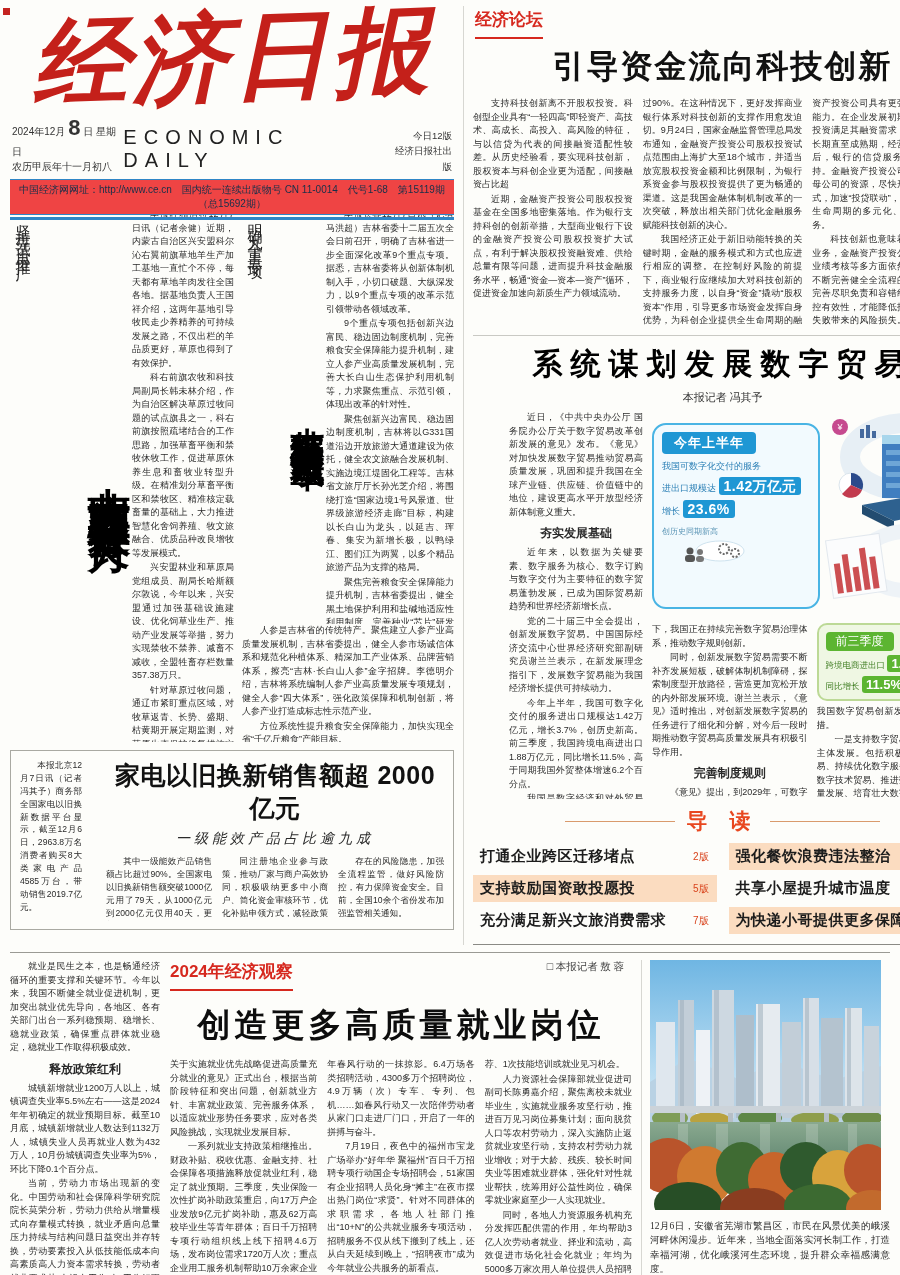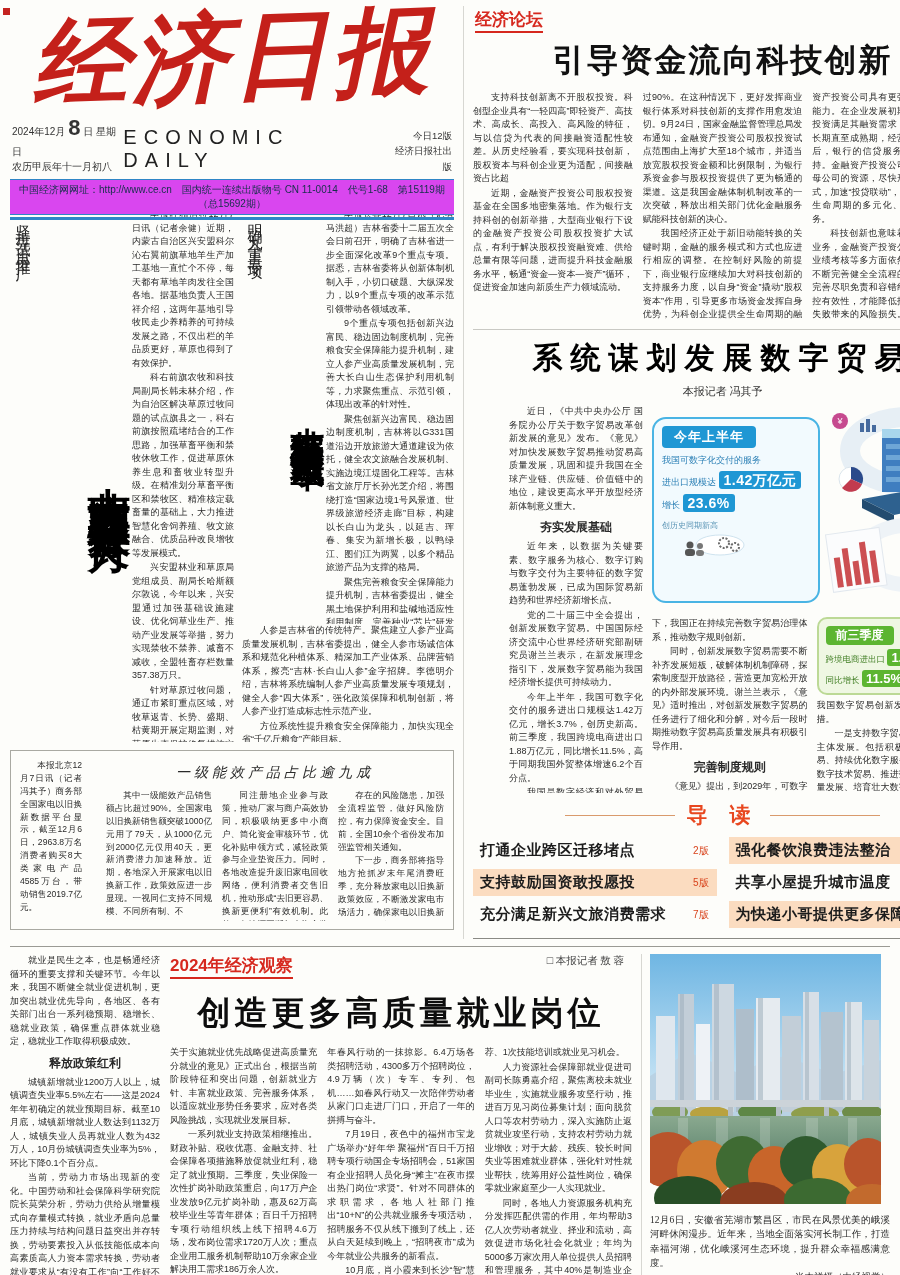--- a/index.html
+++ b/index.html
@@ -10,25 +10,25 @@
   .right-stack{flex:1;margin-left:9px;padding-left:9px;border-left:1px solid #d7d7d2;}
   
   .masthead{height:192px;position:relative;}
   .mh-title{font-family:"Liberation Serif","DejaVu Serif",serif;font-weight:900;font-style:italic;color:#c4201a;font-size:96px;line-height:1.05;text-align:center;letter-spacing:4px;transform:rotate(-2deg);margin-top:2px;}
   .mh-row{display:flex;justify-content:space-between;align-items:flex-end;margin-top:2px;padding:0 2px;}
   .mh-date{font-size:10px;color:#333;line-height:1.5;}
   .mh-date .day{font-size:22px;font-weight:bold;}
   .mh-eng{font-size:20px;letter-spacing:7px;color:#222;font-weight:500;padding-bottom:2px;}
   .mh-right{font-size:9.5px;color:#333;text-align:right;line-height:1.6;}
   .infobar-wrap{border-bottom:3px solid #2f86c6;padding-bottom:2px;margin-top:5px;}
-  .infobar{background:#d946ef;border-top:1px solid #2f86c6;border-bottom:1px solid #2f86c6;text-align:center;font-size:10px;padding:3px 0;color:#15304a;}
+  .infobar{background:#ef4444;border-top:1px solid #2f86c6;border-bottom:1px solid #2f86c6;text-align:center;font-size:10px;padding:3px 0;color:#15304a;}
   
   .p{font-size:9px;line-height:1.5;text-align:justify;text-indent:2em;margin:0 0 1px 0;}
   .sub{font-weight:bold;text-align:center;font-size:12px;margin:6px 0 4px;font-family:"Liberation Serif","DejaVu Serif",serif;}
-  .tag-red{color:#d6281e;font-weight:bold;font-size:17px;border-bottom:2px solid #d6281e;display:inline-block;padding-bottom:0;}
+  .tag-red{color:#d6281e;font-weight:bold;font-size:17px;border-bottom:2px solid #d6281e;display:inline-block;padding-bottom:6px;}
   .byline{font-size:10.5px;color:#444;font-family:"Liberation Serif","DejaVu Serif",serif;}
   
   .lead{border-bottom:1px solid #c9c9c4;padding-bottom:6px;margin-bottom:6px;}
   .lead-head-row{display:flex;justify-content:space-between;align-items:flex-start;padding:2px 2px 0;}
   .lead-headline{font-size:32px;font-weight:800;text-align:center;letter-spacing:2px;margin:6px 0 8px;color:#111;}
   .lead-cols{display:flex;gap:10px;height:232px;overflow:hidden;}
   .lead-col{flex:1;overflow:hidden;}
   
   .verticals{height:538px;display:flex;gap:8px;overflow:hidden;margin-top:4px;}
   .vgroup{display:flex;flex-direction:column;}
@@ -54,21 +54,21 @@
   .graphic-row{display:flex;gap:4px;height:212px;overflow:hidden;position:relative;}
   .dtext-row{display:flex;gap:9px;flex:1;overflow:hidden;}
   .dcol2,.dcol3{flex:1;overflow:hidden;}
   .bubble-blue{flex:0 0 148px;border:2px solid #49b4e4;border-radius:14px;background:#f2fafe;padding:7px 8px;height:168px;margin-top:12px;}
   .chip{background:#1f97d4;color:#fff;font-weight:bold;padding:2px 12px;border-radius:4px;display:inline-block;font-size:13px;letter-spacing:1px;}
   .b-line{font-size:9px;color:#2a7fb5;margin-top:6px;}
   .b-row{margin-top:5px;font-size:9px;color:#2a7fb5;}
   .bval{background:#1f97d4;color:#fff;font-weight:800;font-size:14px;padding:1px 5px;border-radius:3px;letter-spacing:0.5px;}
   .b-note{font-size:8px;color:#5a94b5;margin-top:8px;}
   .bubble-green{background:#eff7e3;border:2px solid #bcd996;border-radius:10px;padding:6px 7px;margin-bottom:4px;}
-  .chip-g{background:#5cb531;color:#fff;font-weight:bold;padding:1px 10px;border-radius:4px;display:inline-block;font-size:12px;}
+  .chip-g{background:#5cb531;color:#fff;font-weight:normal;padding:1px 10px;border-radius:4px;display:inline-block;font-size:12px;}
   .g-row{margin-top:4px;font-size:8.5px;color:#3f7d22;}
   .gval{background:#5cb531;color:#fff;font-weight:800;font-size:13px;padding:1px 4px;border-radius:3px;}
   
   .daodu{border-bottom:1px solid #8a8a85;padding:4px 0 10px;margin-top:4px;}
   .daodu-titlerow{display:flex;align-items:center;justify-content:center;gap:12px;}
   .dline{height:1px;background:#d99a6c;width:110px;}
   .daodu-title{color:#e8471f;font-weight:bold;font-size:21px;letter-spacing:8px;}
   .daodu-grid{display:grid;grid-template-columns:1fr 1fr;gap:5px 12px;margin-top:8px;}
   .ditem{display:flex;justify-content:space-between;align-items:center;font-size:15px;font-weight:600;padding:4px 7px;color:#1c1c1c;letter-spacing:0.5px;text-align:right;}
   .ditem .pg{color:#d8431c;font-size:10px;font-weight:normal;white-space:nowrap;margin-left:6px;}
@@ -155,20 +155,21 @@
 
           </div>
         </div>
       </div>
 
       <div class="box">
         <div class="box-colA">
           <p class="p">本报北京12月7日讯（记者冯其予）商务部全国家电以旧换新数据平台显示，截至12月6日，2963.8万名消费者购买8大类家电产品4585万台，带动销售2019.7亿元。</p>
         </div>
         <div class="box-main">
+          <div class="box-headline">家电以旧换新销售额超 2000 亿元</div>
           <div class="box-sub">一级能效产品占比逾九成</div>
           <div class="box-cols">
             <div class="box-col">
                 <p class="p">其中一级能效产品销售额占比超过90%。全国家电以旧换新销售额突破1000亿元用了79天，从1000亿元到2000亿元仅用40天，更新消费潜力加速释放。近期，各地深入开展家电以旧换新工作，政策效应进一步显现。一视同仁支持不同规模、不同所有制、不</p>
               </div>
             <div class="box-col">
                 <p class="p">同注册地企业参与政策，推动厂家与商户高效协同，积极吸纳更多中小商户、简化资金审核环节，优化补贴申领方式，减轻政策参与企业垫资压力。同时，各地改造提升废旧家电回收网络，便利消费者交售旧机，推动形成“去旧更容易、换新更便利”有效机制。此外，各地还不断加大资金监管力度，密切跟踪家电以旧换新领域</p>
               </div>
             <div class="box-col">
               <p class="p">存在的风险隐患，加强全流程监管，做好风险防控，有力保障资金安全。目前，全国10余个省份发布加强监管相关通知。</p>

